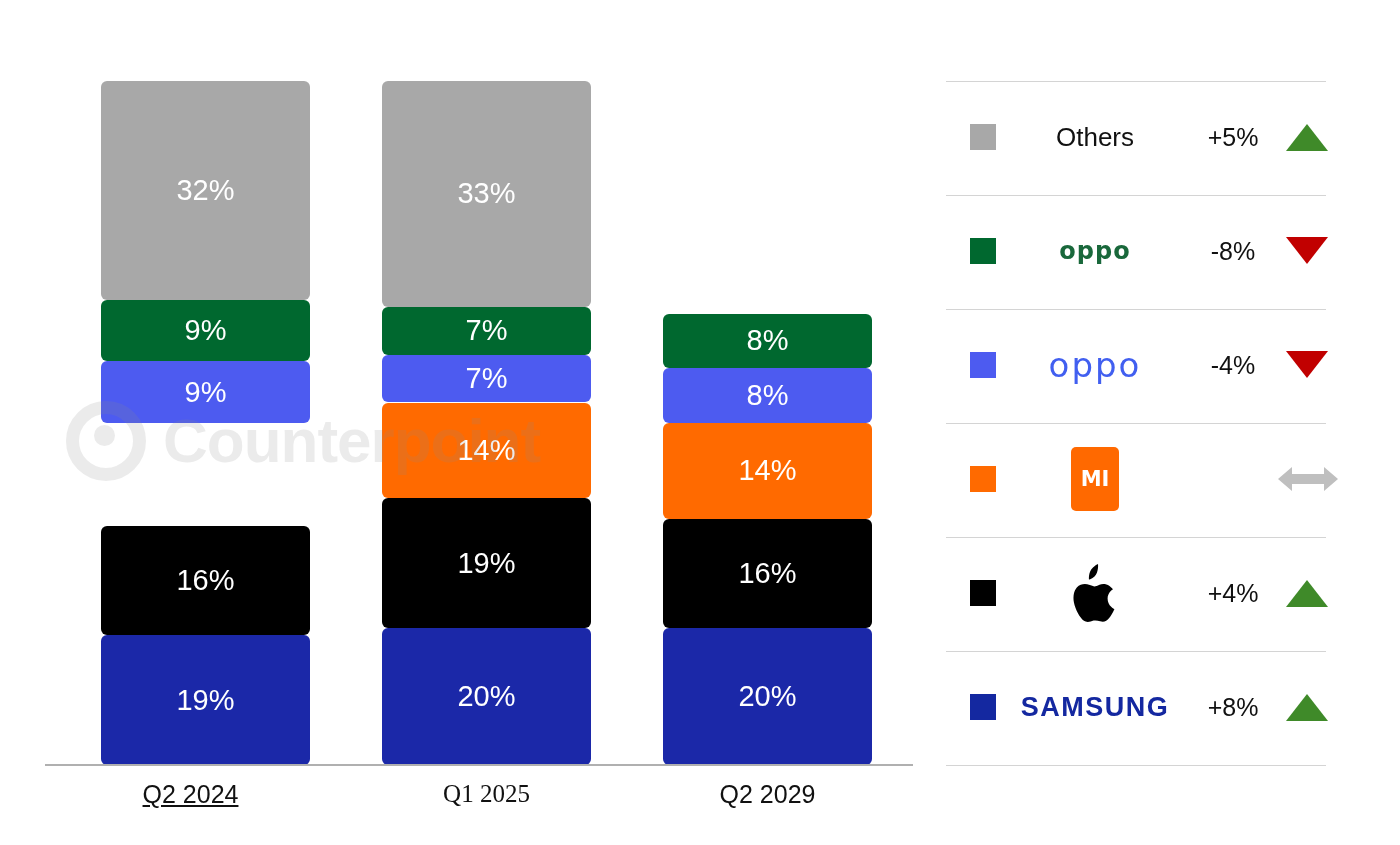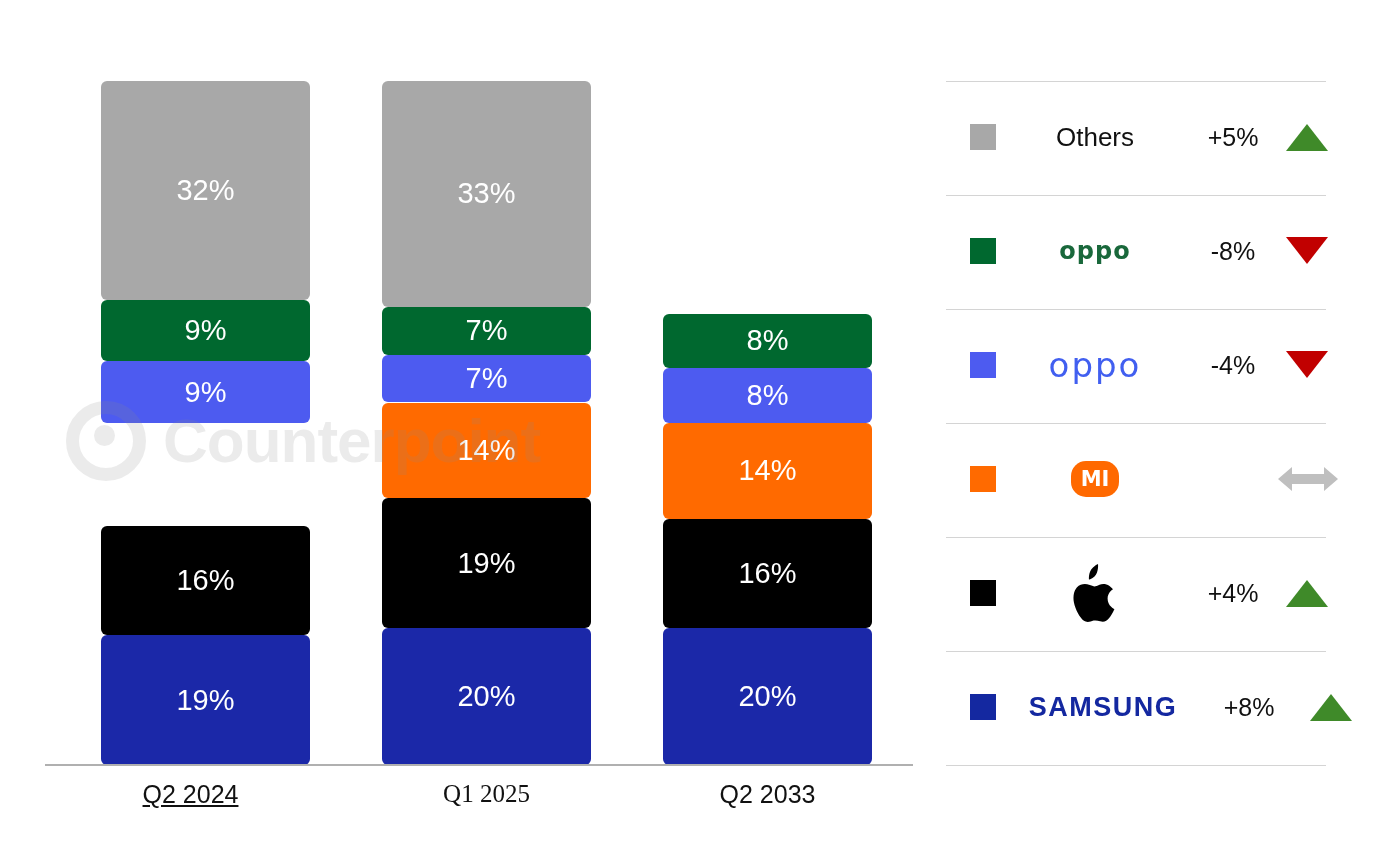--- a/index.html
+++ b/index.html
@@ -82,21 +82,21 @@
   }
   .arrow{flex:0 0 62px;display:flex;align-items:center;justify-content:center;height:40px;}
 
   
   .wm-oppo{font-size:24px;font-weight:700;color:#19683b;letter-spacing:1px;
            font-family:"DejaVu Sans", sans-serif;}
   .wm-vivo{font-size:34px;font-weight:500;color:#415FF0;letter-spacing:2px;
            font-family:"DejaVu Sans", sans-serif;}
   .wm-samsung{font-size:27px;font-weight:bold;color:#1428A0;letter-spacing:1.5px;}
   .xiaomi-badge{
-    width:48px;height:36px;background:#FF6900;border-radius:15px;
+    width:48px;height:64px;background:#FF6900;border-radius:5px;
     display:flex;align-items:center;justify-content:center;
   }
   .xiaomi-badge span{
     color:#ffffff;font-size:21px;font-weight:600;letter-spacing:0px;
     font-family:"DejaVu Sans", sans-serif;
   }
 </style>
 </head>
 <body>
 
@@ -134,21 +134,21 @@
           <div class="seg" style="background: rgb(255, 106, 0); height: 95.76px; bottom: 246.24px; top: auto;">14%</div>
           <div class="seg" style="background: rgb(77, 91, 240); height: 54.72px; bottom: 342px; top: auto;">8%</div>
           <div class="seg" style="background: rgb(0, 104, 47); height: 54.72px; bottom: 396.72px; top: auto;">8%</div>
         </div>
       </div>
 
     <div id="axis-line"></div>
     <div id="cat-host">
         <div class="cat-label" style="left: 86px; text-decoration: underline;">Q2 2024</div>
         <div class="cat-label" style="left: 382px; font-family: Liberation Serif, serif;">Q1 2025</div>
-        <div class="cat-label" style="left: 663px;">Q2 2033</div>
+        <div class="cat-label" style="left: 663px;">Q2 2029</div>
       </div>
   </div>
 
   <div id="legend">
     <div id="legend-host">
         <div class="legend-row" style="top: 81px;">
           <div class="swatch" style="background: rgb(168, 168, 168);"></div>
           <div class="brand">
             <span class="brand-text">Others</span>
           </div>
@@ -205,21 +205,21 @@
               <path d="M41.5,24 C38,21.5 34,21.7 31.5,22.8 C29.3,23.8 27.6,24.4 26.6,24.4 C25.5,24.4 23.2,23.6 21,22.8 C18.2,21.8 12.6,21.3 8.8,25.6 C5.3,29.6 4.6,36.6 6.6,43.2 C8.6,49.8 13.3,58.2 17.6,59.6 C20.5,60.6 22.8,59.3 25.6,58.6 C27.6,58.1 30.1,58.6 32.1,59.3 C35.6,60.5 38.6,59.5 41.4,55.8 C44.2,52.1 46.4,47.2 46.4,47.2 C46.4,47.2 39.5,44.1 39.6,36.6 C39.7,30 45,27.2 45,27.2 C45,27.2 43.6,25.5 41.5,24 Z" fill="#000"></path>
             </svg>
           </div>
           <div class="pct">+4%</div>
           <div class="arrow">
             <svg width="44" height="30" viewBox="0 0 44 30">
               <polygon points="22,2 43,29 1,29" fill="#3F8A29"></polygon>
             </svg>
           </div>
         </div>
-        <div class="legend-row" style="top: 651px; gap: 8px;">
+        <div class="legend-row" style="top: 651px;">
           <div class="swatch" style="background: rgb(20, 40, 160);"></div>
           <div class="brand">
             <span class="wm-samsung">SAMSUNG</span>
           </div>
           <div class="pct">+8%</div>
           <div class="arrow">
             <svg width="44" height="30" viewBox="0 0 44 30">
               <polygon points="22,2 43,29 1,29" fill="#3F8A29"></polygon>
             </svg>
           </div>

